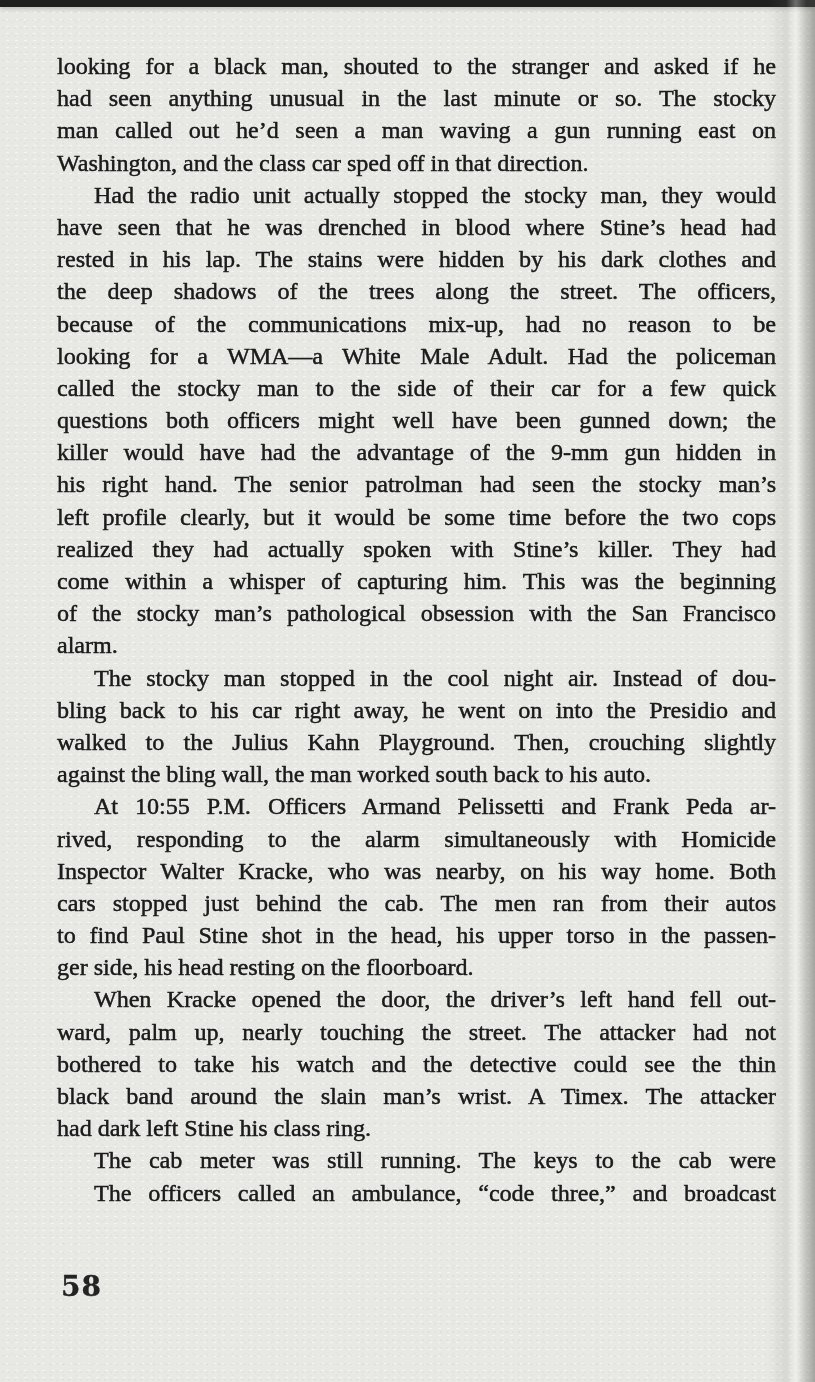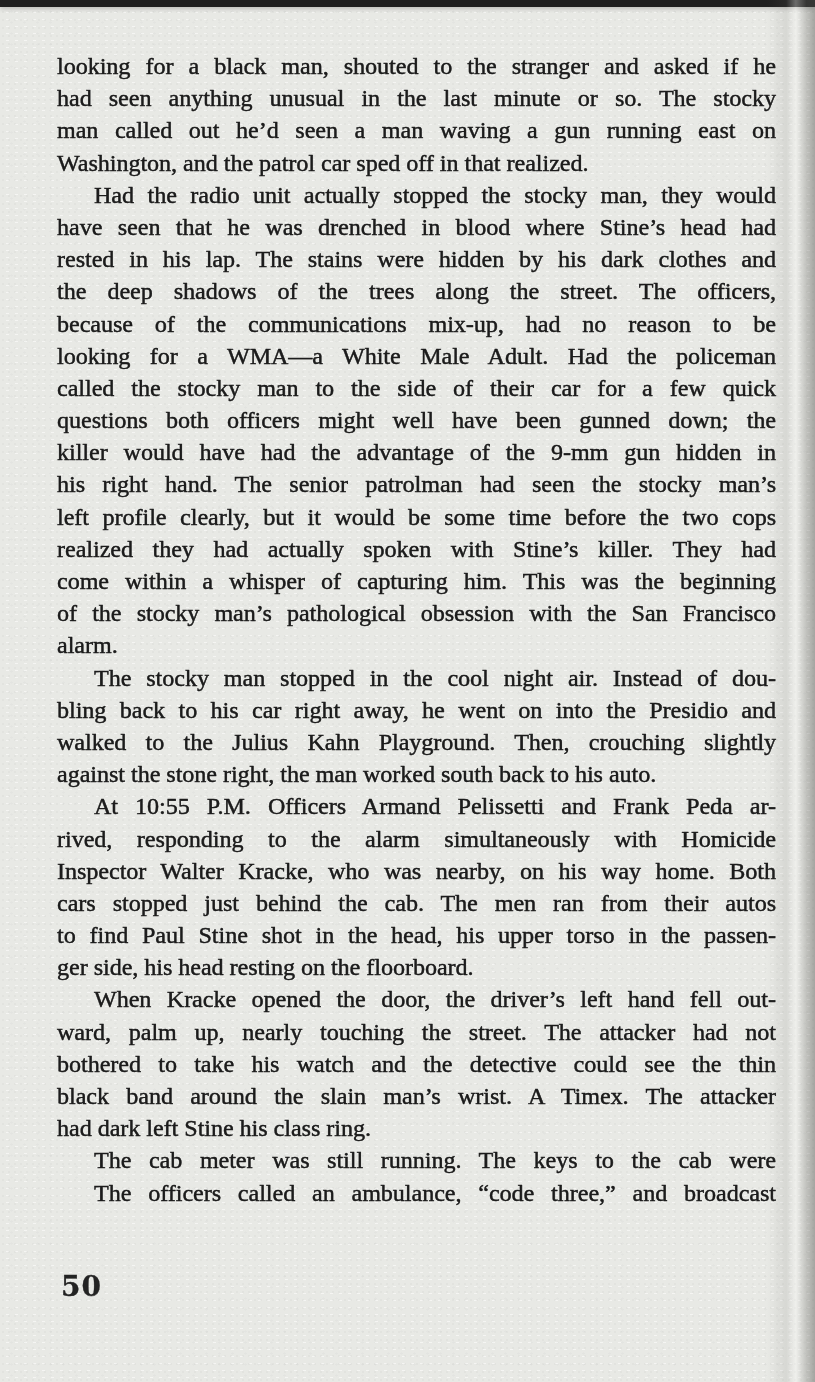--- a/index.html
+++ b/index.html
@@ -66,49 +66,49 @@
 </head>
 <body>
 
 <div class="page">
   <div class="grain"></div>
   <div class="top-edge"></div>
   <div class="text-block">
       <div class="line">looking for a black man, shouted to the stranger and asked if he</div>
       <div class="line">had seen anything unusual in the last minute or so. The stocky</div>
       <div class="line">man called out he’d seen a man waving a gun running east on</div>
-      <div class="line end">Washington, and the patrol car sped off in that realized.</div>
+      <div class="line end">Washington, and the class car sped off in that direction.</div>
       <div class="line indent">Had the radio unit actually stopped the stocky man, they would</div>
       <div class="line">have seen that he was drenched in blood where Stine’s head had</div>
       <div class="line">rested in his lap. The stains were hidden by his dark clothes and</div>
       <div class="line">the deep shadows of the trees along the street. The officers,</div>
       <div class="line">because of the communications mix-up, had no reason to be</div>
       <div class="line">looking for a WMA—a White Male Adult. Had the policeman</div>
       <div class="line">called the stocky man to the side of their car for a few quick</div>
       <div class="line">questions both officers might well have been gunned down; the</div>
       <div class="line">killer would have had the advantage of the 9-mm gun hidden in</div>
       <div class="line">his right hand. The senior patrolman had seen the stocky man’s</div>
       <div class="line">left profile clearly, but it would be some time before the two cops</div>
       <div class="line">realized they had actually spoken with Stine’s killer. They had</div>
       <div class="line">come within a whisper of capturing him. This was the beginning</div>
       <div class="line">of the stocky man’s pathological obsession with the San Francisco</div>
       <div class="line end">alarm.</div>
       <div class="line indent">The stocky man stopped in the cool night air. Instead of dou-</div>
       <div class="line">bling back to his car right away, he went on into the Presidio and</div>
       <div class="line">walked to the Julius Kahn Playground. Then, crouching slightly</div>
-      <div class="line end">against the stone right, the man worked south back to his auto.</div>
+      <div class="line end">against the bling wall, the man worked south back to his auto.</div>
       <div class="line indent">At 10:55 P.M. Officers Armand Pelissetti and Frank Peda ar-</div>
       <div class="line">rived, responding to the alarm simultaneously with Homicide</div>
       <div class="line">Inspector Walter Kracke, who was nearby, on his way home. Both</div>
       <div class="line">cars stopped just behind the cab. The men ran from their autos</div>
       <div class="line">to find Paul Stine shot in the head, his upper torso in the passen-</div>
       <div class="line end">ger side, his head resting on the floorboard.</div>
       <div class="line indent">When Kracke opened the door, the driver’s left hand fell out-</div>
       <div class="line">ward, palm up, nearly touching the street. The attacker had not</div>
       <div class="line">bothered to take his watch and the detective could see the thin</div>
       <div class="line">black band around the slain man’s wrist. A Timex. The attacker</div>
       <div class="line end">had dark left Stine his class ring.</div>
       <div class="line indent">The cab meter was still running. The keys to the cab were</div>
       <div class="line indent">The officers called an ambulance, “code three,” and broadcast</div>
     </div>
-  <div class="page-number">50</div>
+  <div class="page-number">58</div>
   <div class="right-shadow"></div>
 </div>
 
 </body></html>

